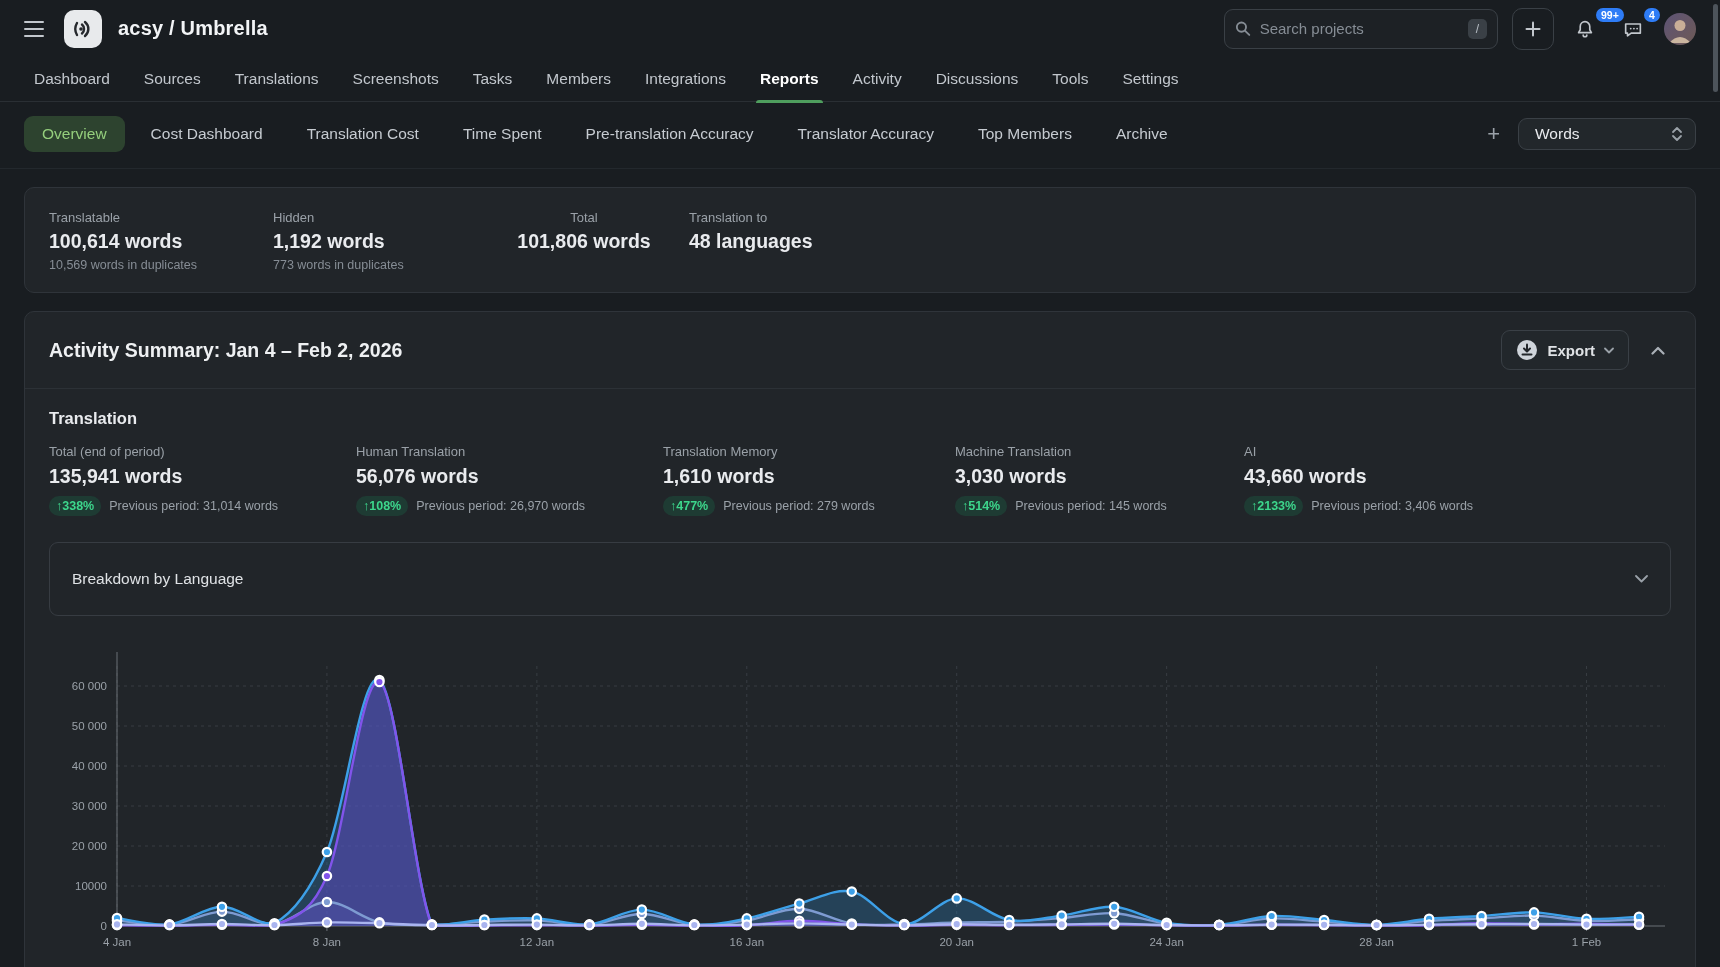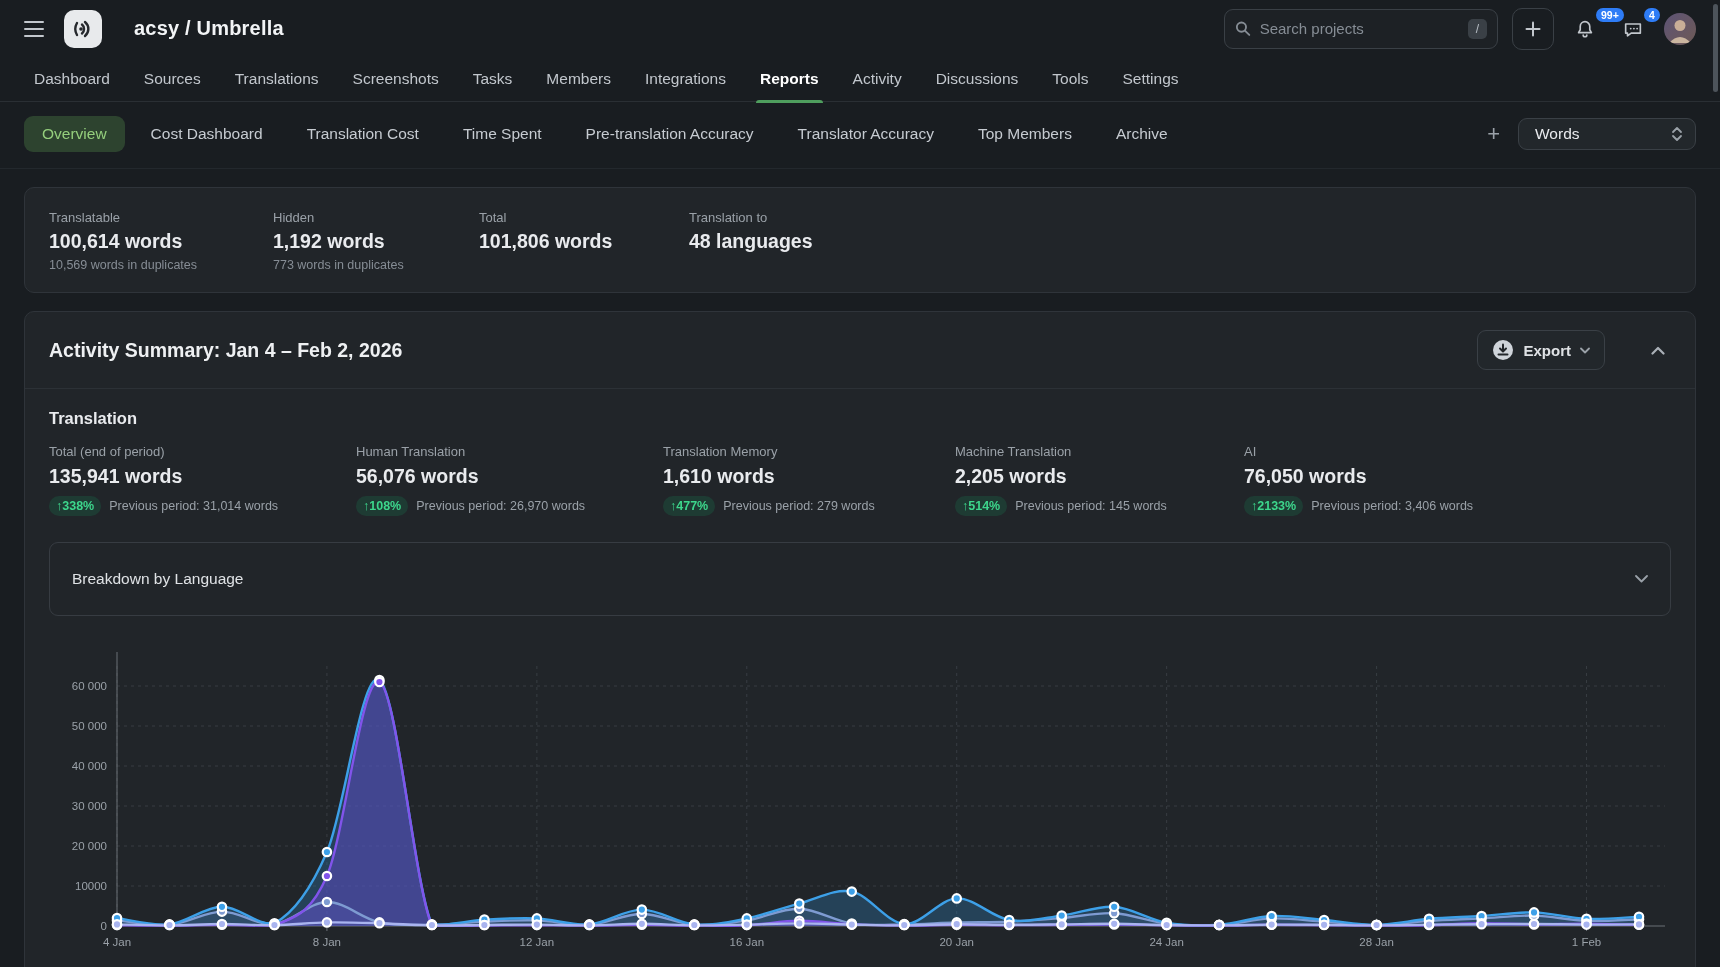--- a/index.html
+++ b/index.html
@@ -6,21 +6,21 @@
   html,body { width:1720px; height:967px; overflow:hidden; background:#191d21; color:#e9ebee;
     font-family:"Liberation Sans", sans-serif; }
 
   
   .topbar { height:57px; display:flex; align-items:center; padding:0 24px; gap:14px; }
   .hamburger { width:26px; height:26px; background:none; border:none; cursor:pointer;
     display:flex; flex-direction:column; justify-content:center; gap:5px; }
   .hamburger span { display:block; height:2px; width:20px; background:#c2c7cd; border-radius:1px; }
   .logo { width:38px; height:38px; background:#e8eaec; border-radius:10px; display:flex;
     align-items:center; justify-content:center; }
-  .app-title { font-size:20px; font-weight:bold; color:#f2f4f6; letter-spacing:.2px; margin-left:18px; }
+  .app-title { font-size:20px; font-weight:bold; color:#f2f4f6; letter-spacing:.2px; margin-left:2px; }
   .topbar-spacer { flex:1; }
   .searchbox { width:274px; height:40px; background:#1d2125; border:1px solid #3a4046; border-radius:9px;
     display:flex; align-items:center; padding:0 10px; gap:9px; }
   .searchbox input { flex:1; background:transparent; border:none; outline:none; color:#cfd4da;
     font-size:15px; font-family:"Liberation Sans", sans-serif; }
   .searchbox input::placeholder { color:#868d95; }
   .kbd { background:#3a4046; color:#b9bfc6; border-radius:5px; font-size:12px; padding:3px 8px; }
   .icon-btn { width:42px; height:42px; background:transparent; border:1px solid #3a4046; border-radius:10px;
     color:#c2c7cd; font-size:22px; cursor:pointer; display:flex; align-items:center; justify-content:center; }
   .tray-btn { position:relative; width:34px; height:34px; border:none; background:transparent; cursor:pointer;
@@ -53,25 +53,25 @@
     display:flex; align-items:center; justify-content:space-between; padding:0 12px 0 16px;
     font-size:15.5px; color:#e9ebee; cursor:pointer; }
 
   
   .card { background:#212529; border:1px solid #2f343a; border-radius:10px; margin:18px 24px 0 24px; }
   .stats-card { display:flex; padding:22px 24px 20px 24px; }
   .stat-col { display:flex; flex-direction:column; gap:5px; }
   .stat-col .label { font-size:13px; color:#9aa1a8; }
   .stat-col .value { font-size:19.5px; font-weight:bold; color:#e9ebee; }
   .stat-col .sub { font-size:12.5px; color:#868d95; }
-  .w1{width:224px;} .w2{width:206px;} .w3{width:210px;}
+  .w1{width:224px;} .w2{width:206px;} .w3{width:210px;text-align:center;}
 
   
   .activity-card { padding:0 0 10px 0; height:740px; }
-  .activity-header { display:flex; align-items:center; padding:18px 24px; border-bottom:1px solid #2c3136;gap:24px; }
+  .activity-header { display:flex; align-items:center; padding:18px 24px; border-bottom:1px solid #2c3136; }
   .activity-title { font-size:19.5px; font-weight:bold; color:#eef0f2; flex:1; }
   .export-btn { display:flex; align-items:center; gap:9px; background:#22272b; border:1px solid #3a4046;
     border-radius:9px; height:40px; padding:0 14px; color:#dfe2e5; font-size:15px; font-weight:bold;
     cursor:pointer; font-family:"Liberation Sans", sans-serif; }
   .collapse-btn { background:none; border:none; color:#aab0b7; cursor:pointer; margin-left:16px;
     padding:6px; display:flex; }
 
   .section { padding:20px 24px 0 24px; }
   .section-title { font-size:16.5px; font-weight:bold; color:#e9ebee; margin-bottom:16px; }
   .metrics { display:flex; }
@@ -254,29 +254,29 @@
       <div class="metric m3">
         <span class="label">Translation Memory</span>
         <span class="value">1,610 words</span>
         <span class="delta-row">
             <span class="chg">↑477%</span>
           <span class="prev">Previous period: 279 words</span>
           </span>
       </div>
       <div class="metric m4">
         <span class="label">Machine Translation</span>
-        <span class="value">2,205 words</span>
+        <span class="value">3,030 words</span>
         <span class="delta-row">
             <span class="chg">↑514%</span>
           <span class="prev">Previous period: 145 words</span>
           </span>
       </div>
       <div class="metric">
         <span class="label">AI</span>
-        <span class="value">76,050 words</span>
+        <span class="value">43,660 words</span>
         <span class="delta-row">
             <span class="chg">↑2133%</span>
           <span class="prev">Previous period: 3,406 words</span>
           </span>
       </div>
     </div>
   </div>
 
   <div class="breakdown">
     <span class="bd-label">Breakdown by Language</span>

